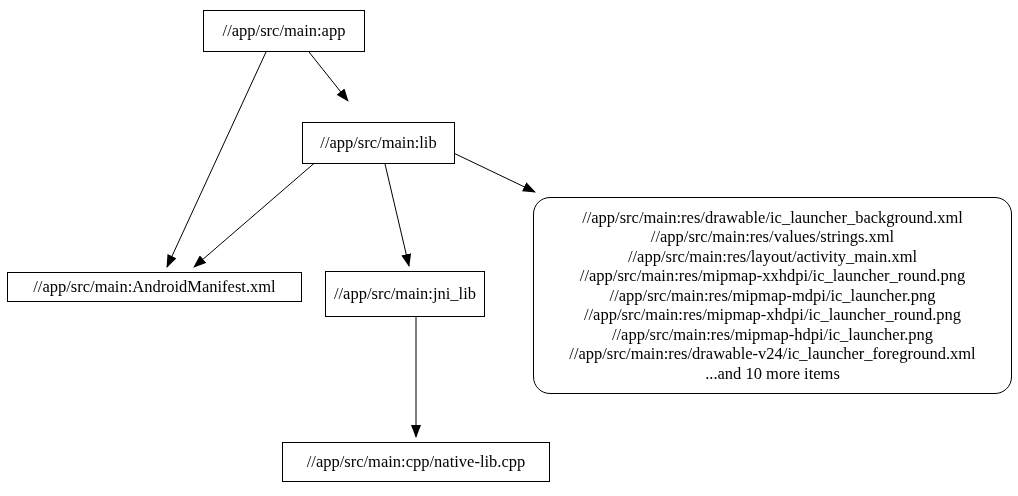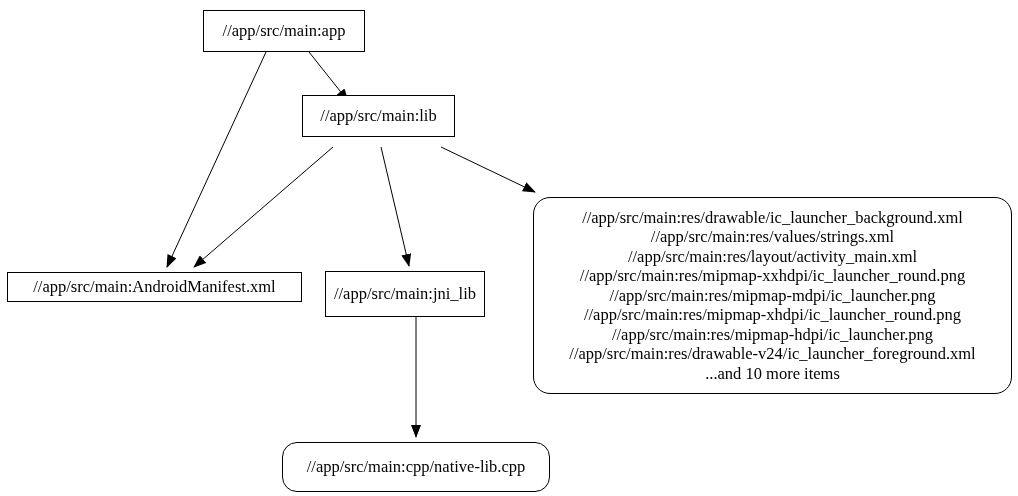--- a/index.html
+++ b/index.html
@@ -42,24 +42,24 @@
   .node.multiline {
     flex-direction: column;
     line-height: 19.5px;
     border-radius: 17px;
   }
   .node.multiline div {
     white-space: nowrap;
   }
   
   .n-app       { left: 203px; top: 10px;  width: 162px; height: 42px; }
-  .n-lib       { left: 302px; top: 95px; width: 153px; height: 42px; }
+  .n-lib       { left: 302px; top: 122px; width: 153px; height: 42px; }
   .n-manifest  { left: 7px;   top: 272px; width: 295px; height: 30px; }
   .n-jni       { left: 325px; top: 271px; width: 160px; height: 46px; }
-  .n-native    { left: 282px; top: 442px; width: 268px; height: 50px; border-radius: 15px; }
+  .n-native    { left: 282px; top: 442px; width: 268px; height: 40px; }
   .n-resources { left: 533px; top: 197px; width: 479px; height: 197px; }
 </style>
 </head>
 <body>
 
 <div class="canvas">
 
   <svg class="edges" width="1018" height="496" viewBox="0 0 1018 496" xmlns="http://www.w3.org/2000/svg">
     <defs>
       <marker id="arrow" markerUnits="userSpaceOnUse" markerWidth="13" markerHeight="10" refX="12" refY="5" orient="auto">

